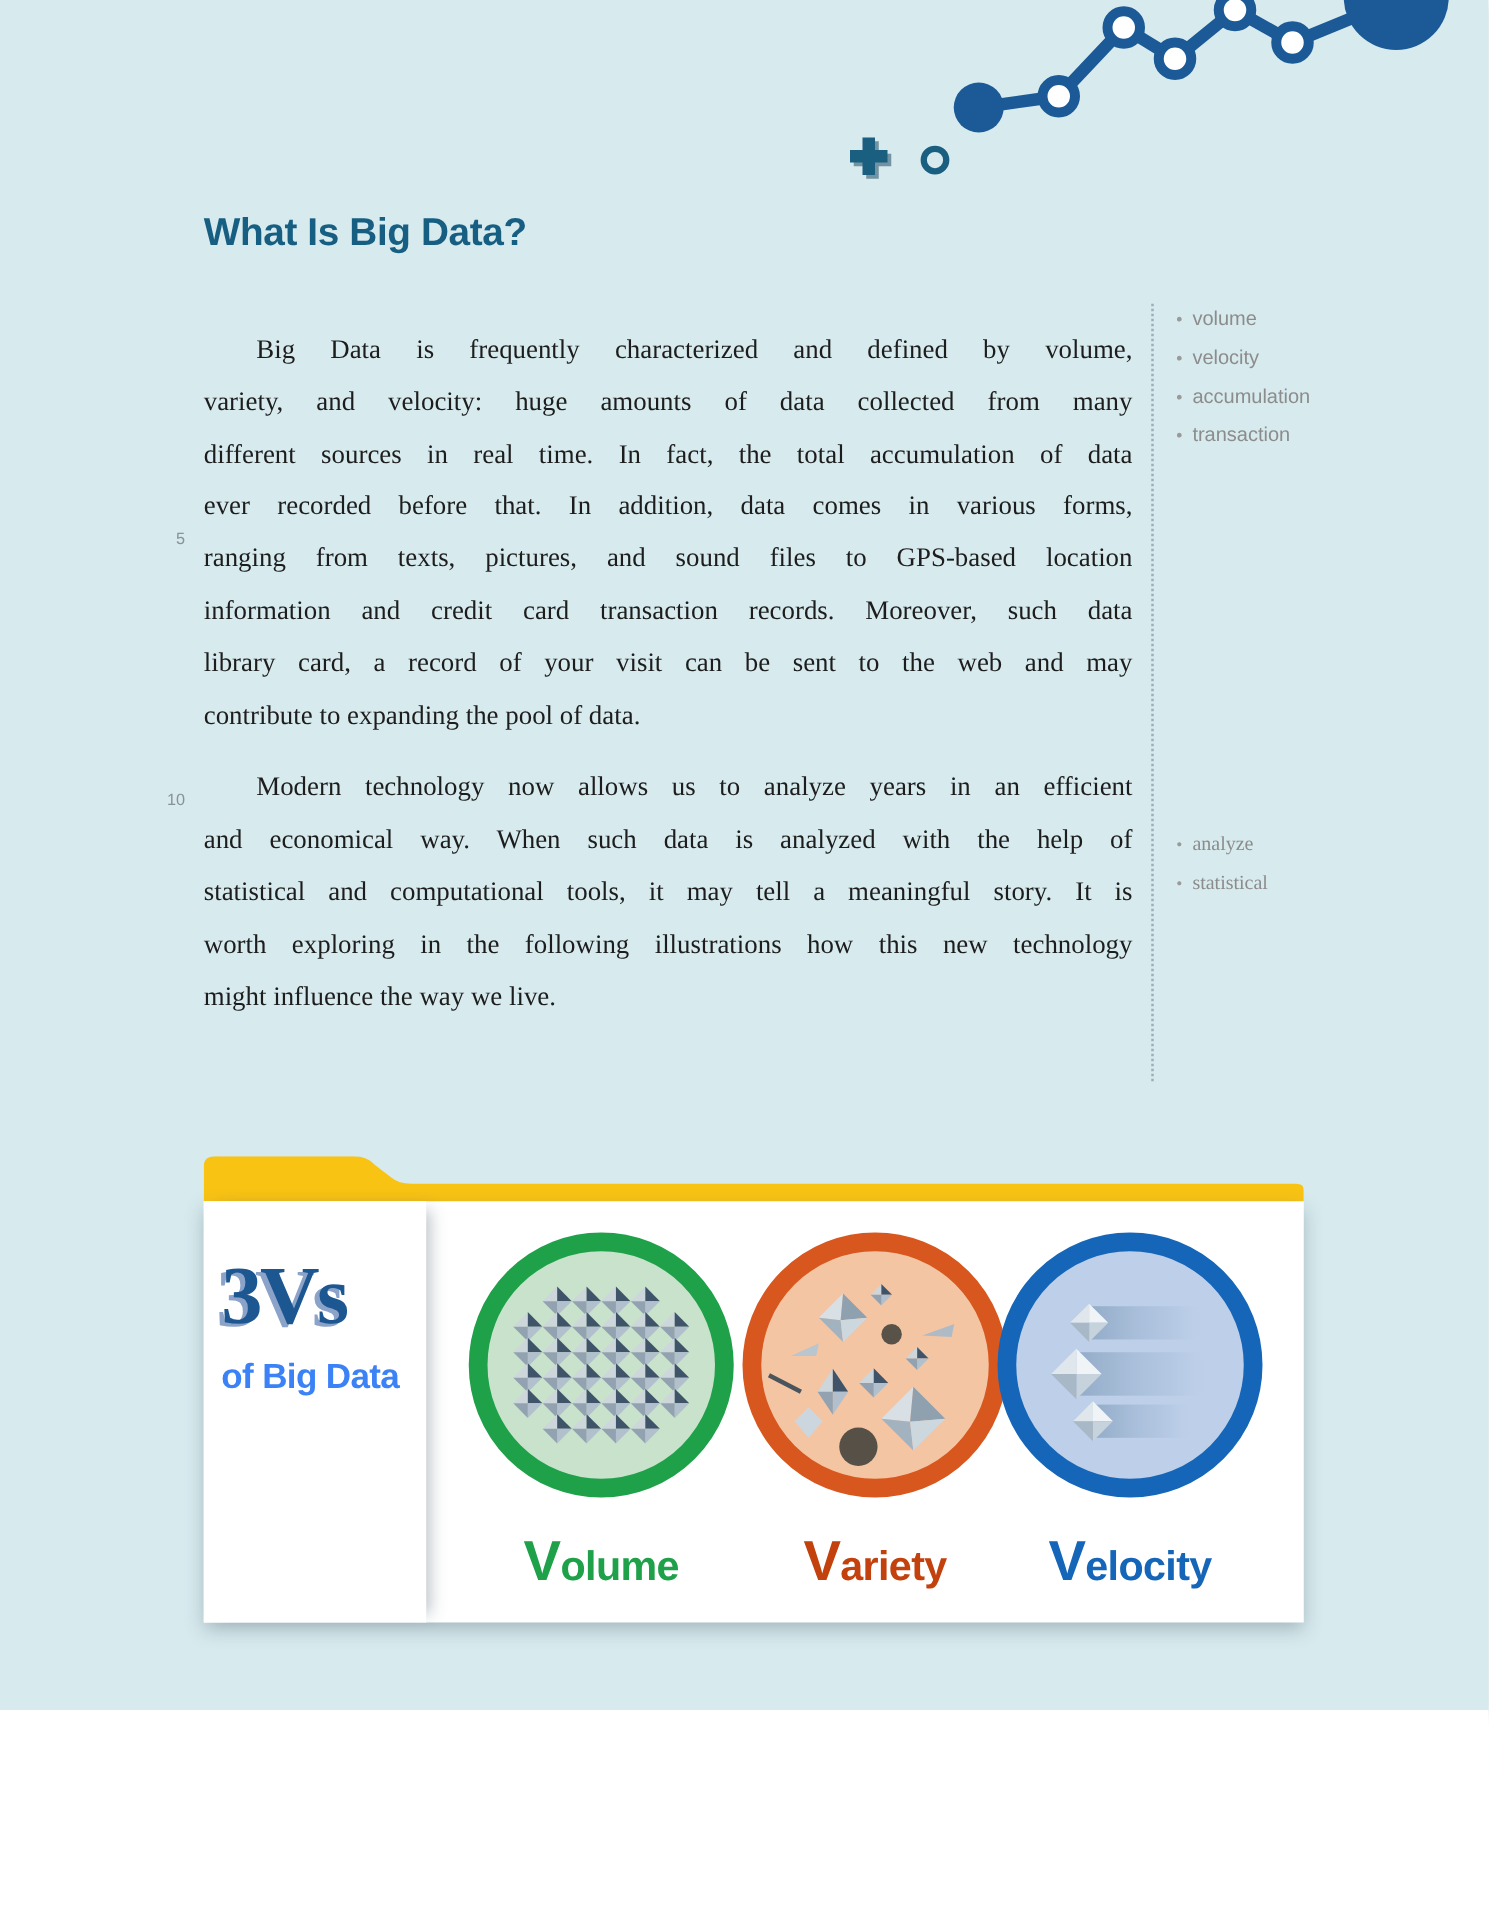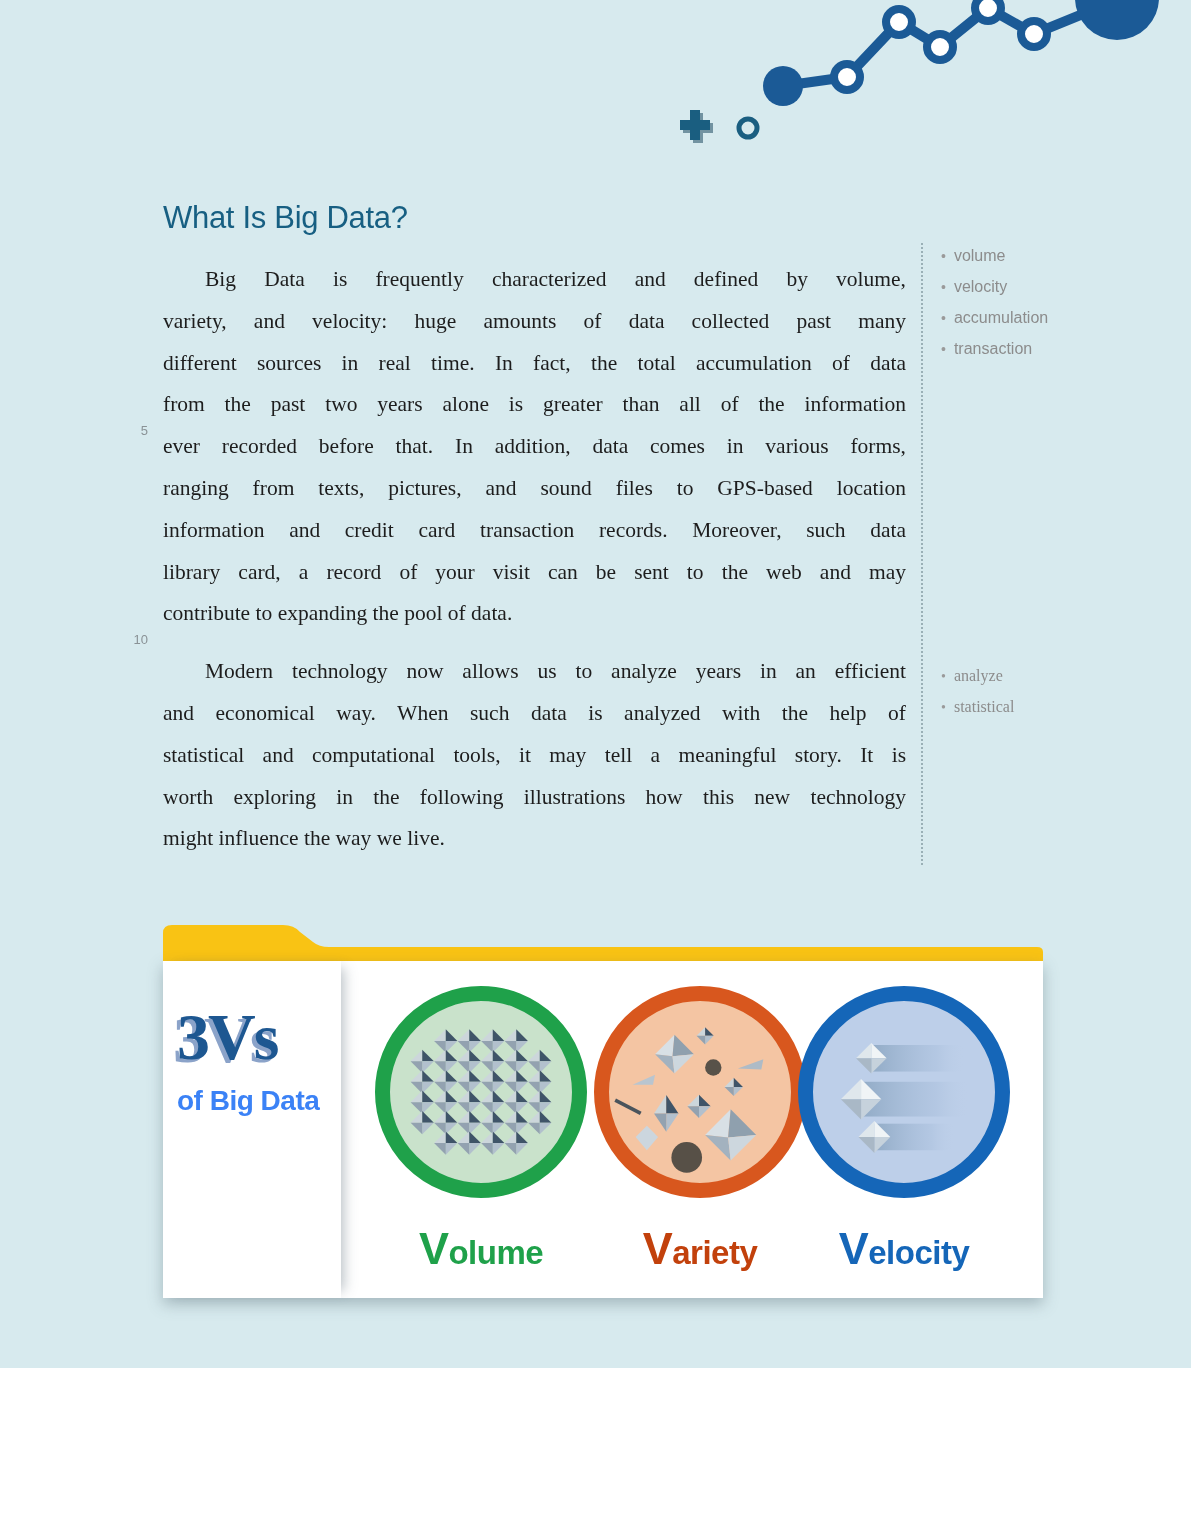--- a/index.html
+++ b/index.html
@@ -13,23 +13,22 @@
   .blue-sheet {
     position:absolute; left:0; top:0; width:1191px; height:1368px;
     background:#d7eaee; overflow:hidden;
     box-shadow:0 5px 10px rgba(90,110,120,.45);
   }
   
   .deco { position:absolute; left:650px; top:0; width:541px; height:165px; }
   
   .heading {
     position:absolute; left:163px; top:168px;
-    font-size:31px; font-weight:normal; letter-spacing:-.3px;
+    font-size:31px; font-weight:bold; letter-spacing:-.3px;
     color:#175f82;
-    margin-top:32px;
   }
   
   .passage {
     position:absolute; left:163px; top:243px; width:743px;
     font-family:"Liberation Serif", serif; font-size:21.5px; color:#1d1d1d;
   }
   .passage .line { height:41.8px; line-height:41.8px; text-align:justify; text-align-last:justify; }
   .passage .line.last { text-align-last:left; }
   .passage .line.indent { text-indent:42px;margin-top:16px; }
   .line-no {
@@ -128,23 +127,22 @@
         <path d="M40,110 h10 v10 h10 v10 h-10 v10 h-10 v-10 h-10 v-10 h10 z" fill="#0d3c54" opacity="0.5" transform="translate(3,3)"></path>
         <path d="M40,110 h10 v10 h10 v10 h-10 v10 h-10 v-10 h-10 v-10 h10 z" fill="#1a5e80"></path>
       </g>
       <circle cx="98" cy="128" r="9" fill="none" stroke="#1a5e80" stroke-width="5"></circle>
     </svg>
 
     <div class="heading">What Is Big Data?</div>
 
     <div class="passage" id="passage">
         <div class="line indent">Big Data is frequently characterized and defined by volume,</div>
-        <div class="line">variety, and velocity: huge amounts of data collected past many</div>
+        <div class="line">variety, and velocity: huge amounts of data collected from many</div>
         <div class="line">different sources in real time. In fact, the total accumulation of data</div>
-        <div class="line">from the past two years alone is greater than all of the information</div>
         <div class="line">ever recorded before that. In addition, data comes in various forms,</div>
         <div class="line">ranging from texts, pictures, and sound files to GPS-based location</div>
         <div class="line">information and credit card transaction records. Moreover, such data</div>
         <div class="line">library card, a record of your visit can be sent to the web and may</div>
         <div class="line last">contribute to expanding the pool of data.</div>
         <div class="line indent">Modern technology now allows us to analyze years in an efficient</div>
         <div class="line">and economical way. When such data is analyzed with the help of</div>
         <div class="line">statistical and computational tools, it may tell a meaningful story. It is</div>
         <div class="line">worth exploring in the following illustrations how this new technology</div>
         <div class="line last">might influence the way we live.</div>

